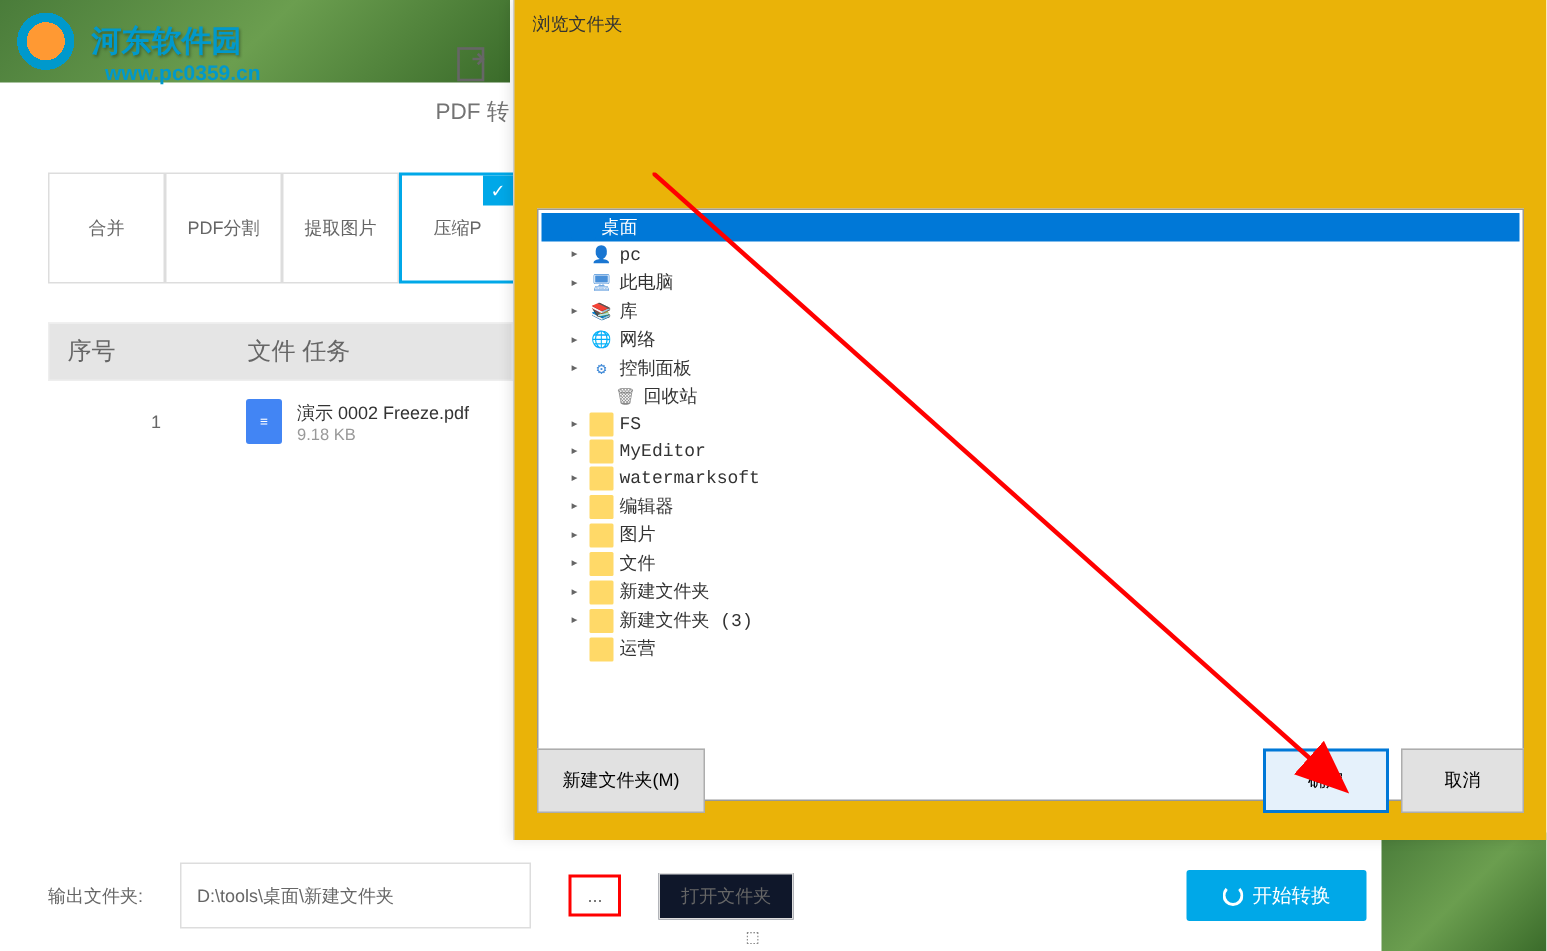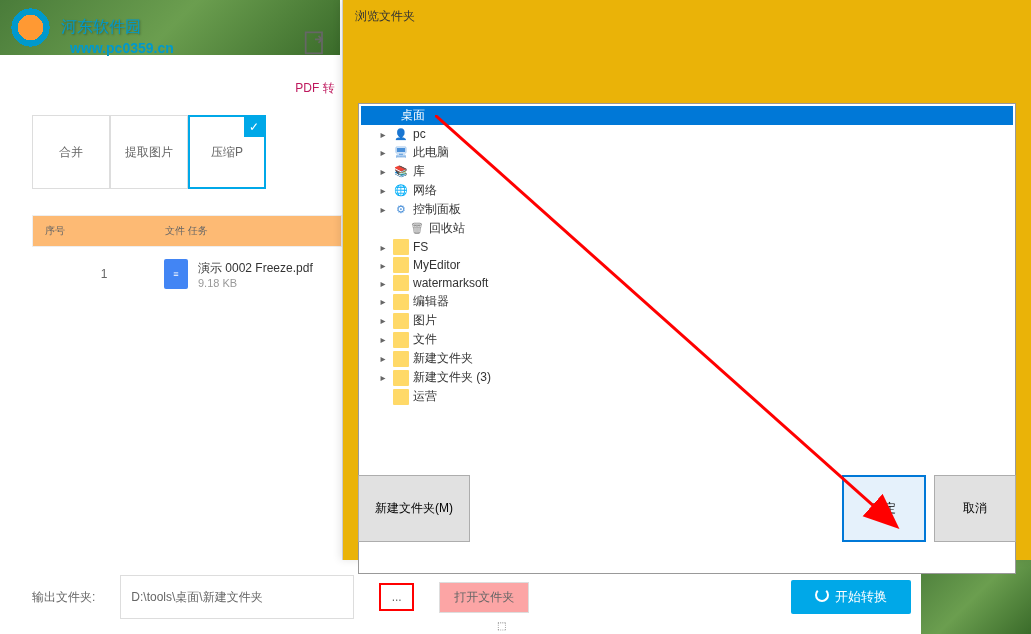--- a/index.html
+++ b/index.html
@@ -3,80 +3,80 @@
   <meta charset="utf-8">
   <style>
     * { margin: 0; padding: 0; box-sizing: border-box; }
     body { font-family: "Microsoft YaHei", Arial, sans-serif; font-size: 12px; background: #fff; width: 1031px; height: 634px; overflow: hidden; position: relative; }
     
     .bg-image-top { position: absolute; top: 0; left: 0; width: 340px; height: 55px; background: linear-gradient(135deg, #4a7c3a 0%, #6b9e4f 50%, #3a6b2a 100%); z-index: 1; }
     .bg-image-right { position: absolute; top: 555px; right: 0; width: 110px; height: 80px; background: linear-gradient(135deg, #4a7c3a 0%, #6b9e4f 50%, #3a6b2a 100%); z-index: 1; }
     
     .logo-area { position: absolute; top: 5px; left: 8px; z-index: 3; display: flex; align-items: center; }
     .logo-icon { width: 45px; height: 45px; background: radial-gradient(circle, #ff9933 40%, #0099cc 40%, #0099cc 60%, transparent 60%); border-radius: 50%; margin-right: 8px; display: flex; align-items: center; justify-content: center; font-size: 20px; color: #fff; }
-    .logo-text { color: #0099cc; font-size: 16px; font-weight: normal; text-shadow: 1px 1px 2px rgba(0,0,0,0.3); }
+    .logo-text { color: #0099cc; font-size: 20px; font-weight: bold; text-shadow: 1px 1px 2px rgba(0,0,0,0.3); }
     
     .main-window { position: absolute; top: 0; left: 0; width: 1031px; height: 634px; background: #fff; }
     
     .app-title { position: absolute; top: 42px; left: 45px; color: #888; font-size: 13px; z-index: 2; }
     .watermark { position: absolute; top: 40px; left: 70px; color: #0099cc; font-size: 14px; font-weight: bold; z-index: 3; }
     
     .pdf-convert-icon { position: absolute; top: 30px; left: 290px; width: 50px; text-align: center; z-index: 2; }
     .pdf-convert-icon svg { width: 28px; height: 28px; }
-    .pdf-convert-label { display: block; margin-top: 19px; font-size: 12px; color: #be185d; }
+    .pdf-convert-label { display: block; margin-top: 4px; font-size: 15px; color: #737373; }
     
     .tab-buttons { position: absolute; top: 115px; left: 32px; display: flex; gap: 0; z-index: 2; }
     .tab-button { width: 78px; height: 74px; border: 1px solid #ddd; background: #fff; display: flex; align-items: center; justify-content: center; font-size: 12px; color: #666; cursor: pointer; }
     .tab-button.active { border: 2px solid #00a8e8; position: relative; }
     .tab-button.active::before { content: "✓"; position: absolute; top: 0; right: 0; width: 20px; height: 20px; background: #00a8e8; color: #fff; font-size: 12px; display: flex; align-items: center; justify-content: center; }
     
     .file-table { position: absolute; top: 215px; left: 32px; width: 310px; z-index: 2; }
-    .table-header { display: flex; background: #fdba74; padding: 8px 12px; border: 1px solid #eee; font-size: 10px; color: #666; }
+    .table-header { display: flex; background: #e5e5e5; padding: 8px 12px; border: 1px solid #eee; font-size: 16px; color: #666; }
     .col-seq { width: 120px; }
     .col-file { flex: 1; }
     .table-row { display: flex; padding: 12px; align-items: center; }
     .seq-num { width: 120px; text-align: center; color: #666; }
     .file-info { display: flex; align-items: center; }
     .file-icon { width: 24px; height: 30px; background: #4285f4; margin-right: 10px; display: flex; align-items: center; justify-content: center; color: #fff; font-size: 9px; border-radius: 2px; }
     .file-name { font-size: 12px; color: #333; }
     .file-size { font-size: 11px; color: #999; }
     
     .dialog { position: absolute; top: 0; left: 342px; width: 689px; height: 560px; background: #eab308; border-left: 1px solid #ccc; z-index: 5; box-shadow: -2px 0 8px rgba(0,0,0,0.1); }
     .dialog-title { padding: 8px 12px; font-size: 12px; color: #333; }
-    .tree-container { margin: 70px 15px 10px 15px; border: 1px solid #999; height: 471px; overflow: auto; background: #fff; padding: 2px; }
+    .tree-container { margin: 106px 15px 10px 15px; border: 1px solid #999; height: 395px; overflow: auto; background: #fff; padding: 2px; font-family: Liberation Mono, monospace; }
     .tree-item { display: flex; align-items: center; padding: 1px 4px; font-size: 12px; color: #333; cursor: pointer; }
     .tree-item.root { background: #0078d7; color: #fff; }
     .tree-item .expand { width: 12px; text-align: center; color: #666; font-size: 10px; }
     .tree-item.root .expand { color: #fff; }
     .tree-item .tree-icon { width: 16px; height: 16px; margin: 0 4px; display: inline-flex; align-items: center; justify-content: center; font-size: 11px; }
     .tree-item.level-1 { padding-left: 16px; }
     .tree-item.level-2 { padding-left: 32px; }
     .ico-desktop { background: #0078d7; border-radius: 2px; }
     .ico-user { color: #4a90d9; }
     .ico-pc { color: #4a90d9; }
     .ico-lib { color: #e8a33d; }
     .ico-net { color: #4a90d9; }
     .ico-ctrl { color: #4a90d9; }
     .ico-bin { color: #888; }
     .ico-folder { width: 14px; height: 12px; background: #ffd968; border-radius: 1px; }
     
     .dialog-buttons { position: absolute; bottom: 18px; left: 15px; right: 15px; display: flex; }
-    .btn-newfolder { padding: 24px 16px; border: 1px solid #adadad; background: #e1e1e1; font-size: 12px; cursor: pointer; }
+    .btn-newfolder { padding: 12px 16px; border: 1px solid #adadad; background: #e1e1e1; font-size: 12px; cursor: pointer; }
     .btn-spacer { flex: 1; }
     .btn-ok { padding: 6px 28px; border: 2px solid #0078d7; background: #e5f1fb; font-size: 12px; cursor: pointer; margin-right: 8px; }
     .btn-cancel { padding: 6px 28px; border: 1px solid #adadad; background: #e1e1e1; font-size: 12px; cursor: pointer; }
     
     .arrow-line { position: absolute; top: 115px; left: 435px; z-index: 10; pointer-events: none; }
     
     .bottom-bar { position: absolute; bottom: 15px; left: 32px; right: 120px; display: flex; align-items: center; gap: 25px; z-index: 3; }
     .output-label { font-size: 12px; color: #666; }
     .output-path { flex: 1; max-width: 380px; padding: 14px 10px; border: 1px solid #ddd; font-size: 12px; color: #666; background: #fff; }
     .browse-btn { width: 35px; height: 28px; border: 2px solid #ff0000; background: #fff; font-size: 12px; cursor: pointer; color: #666; }
-    .open-folder-btn { padding: 6px 14px; border: 1px solid #ddd; background: #fca5a5; font-size: 12px; cursor: pointer; color: #666; }
-    .start-btn { padding: 8px 24px; background: #00a8e8; color: #fff; border: none; font-size: 13px; cursor: pointer; display: flex; align-items: flex-start; gap: 6px; border-radius: 2px; }
+    .open-folder-btn { padding: 6px 14px; border: 1px solid #ddd; background: #0f172a; font-size: 12px; cursor: pointer; color: #666; }
+    .start-btn { padding: 8px 24px; background: #00a8e8; color: #fff; border: none; font-size: 13px; cursor: pointer; display: flex; align-items: center; gap: 6px; border-radius: 2px; }
     .start-icon { width: 14px; height: 14px; border: 2px solid #fff; border-radius: 50%; border-top-color: transparent; }
     
     .handle { position: absolute; bottom: 3px; left: 497px; font-size: 10px; color: #666; z-index: 2; }
   </style>
 </head>
 <body>
 
 <div class="bg-image-top"></div>
 <div class="bg-image-right"></div>
 
@@ -91,20 +91,21 @@
   <div class="pdf-convert-icon">
     <svg viewBox="0 0 24 24">
         <rect x="4" y="2" width="14" height="18" fill="none" stroke="#666" stroke-width="1.5"></rect>
         <path d="M12 8 L18 8 M15 5 L18 8 L15 11" fill="none" stroke="#666" stroke-width="1.5"></path>
       </svg>
     <span class="pdf-convert-label">PDF 转</span>
   </div>
 
   <div class="tab-buttons">
     <div class="tab-button">合并</div>
+    <div class="tab-button">PDF分割</div>
     <div class="tab-button">提取图片</div>
     <div class="tab-button active">压缩P</div>
   </div>
 
   <div class="file-table">
     <div class="table-header">
       <div class="col-seq">序号</div>
       <div class="col-file">文件 任务</div>
     </div>
     <div class="table-row">

